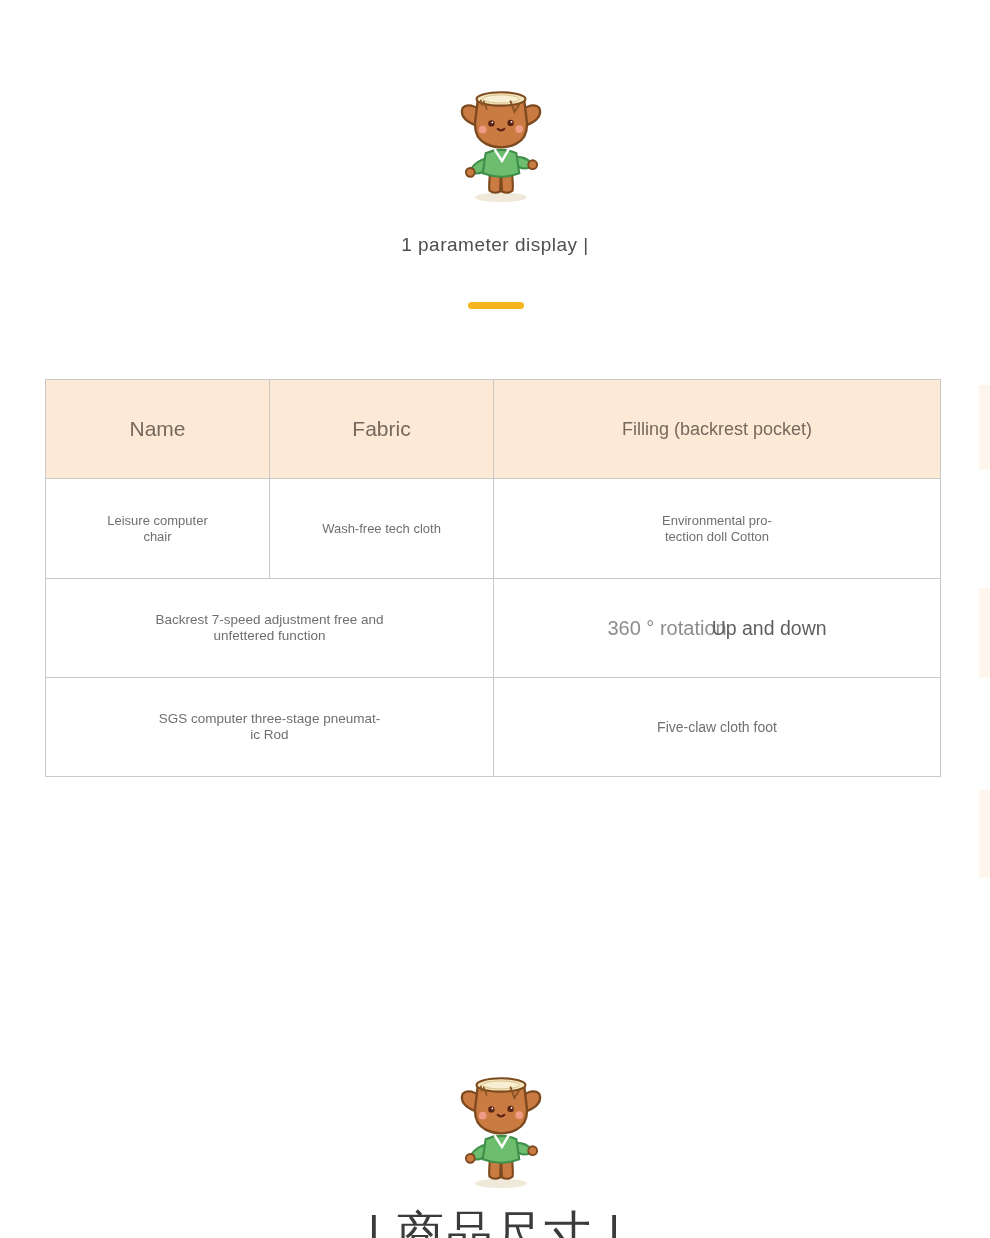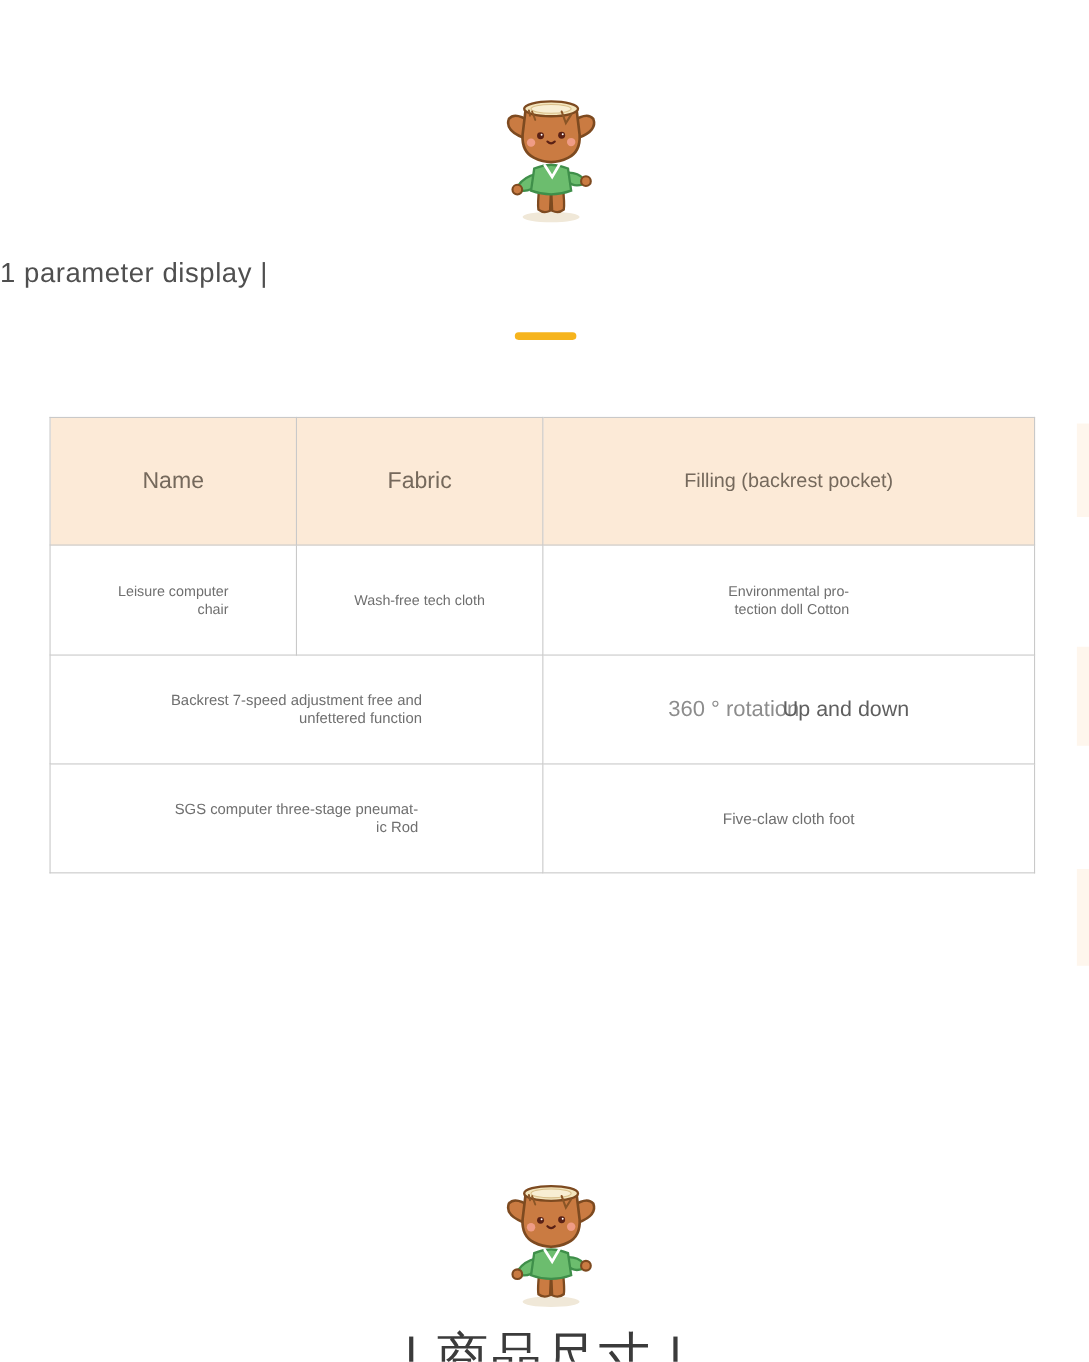--- a/index.html
+++ b/index.html
@@ -17,50 +17,50 @@
   html,body{background:#ffffff;}
   body{
     width:990px;height:1238px;position:relative;overflow:hidden;
     font-family:"Liberation Sans", sans-serif;
   }
   .mascot{position:absolute;width:96px;height:119px;}
   .mascot-top{left:453px;top:86px;}
   .mascot-bottom{left:453px;top:1072px;}
 
   .section-title{
-    position:absolute;left:0;right:0;top:234px;text-align:left;
-    font-size:25px;color:var(--title-text);letter-spacing:.5px;font-weight:400;
+    position:absolute;left:0;right:0;top:234px;text-align:center;
+    font-size:19px;color:var(--title-text);letter-spacing:.5px;font-weight:400;
   }
   .accent-bar{
     position:absolute;left:468px;top:302px;width:56px;height:7px;
     border-radius:4px;background:var(--accent-bar);
   }
 
   table.param-table{
     position:absolute;left:45px;top:379px;width:895px;
     border-collapse:collapse;table-layout:fixed;
   }
   .param-table td{
     border:1px solid var(--table-border);
     text-align:center;vertical-align:middle;
     color:var(--body-text);
   }
   .param-table tr.peach td{background:var(--peach-bg);color:var(--header-text);}
   .param-table tr.white td{background:#ffffff;}
-  tr.r1{height:116px;border-radius:26px;} tr.r2{height:100px;} tr.r3{height:102px;}
+  tr.r1{height:99px;border-radius:26px;} tr.r2{height:100px;} tr.r3{height:102px;}
   tr.r4{height:99px;} tr.r5{height:102px;} tr.r6{height:99px;}
 
   .h-lg{font-size:21px;}
   .h-md{font-size:18px;}
   .h-fn{font-size:16px;}
   .v-sm{font-size:13px;line-height:1.2;}
   .v-md{font-size:13.5px;line-height:1.2;}
   .v-lg{font-size:14.5px;line-height:1.2;}
   .pre{white-space:pre-line;}
-  .blk{display:inline-block;text-align:right;}
+  .blk{display:inline-block;text-align:center;}
 
   .overlap-wrap{white-space:nowrap;}
   .overlap-small{font-size:20px;color:var(--overlay-small-text);}
   .overlap-large{font-size:19.5px;color:var(--overlay-large-text);margin-left:-15px;}
 
   .cursor{
     display:inline-block;width:1.5px;background:#5e5e5e;
     vertical-align:-4px;margin-left:2px;
   }
   .cursor-tall{height:20px;}

